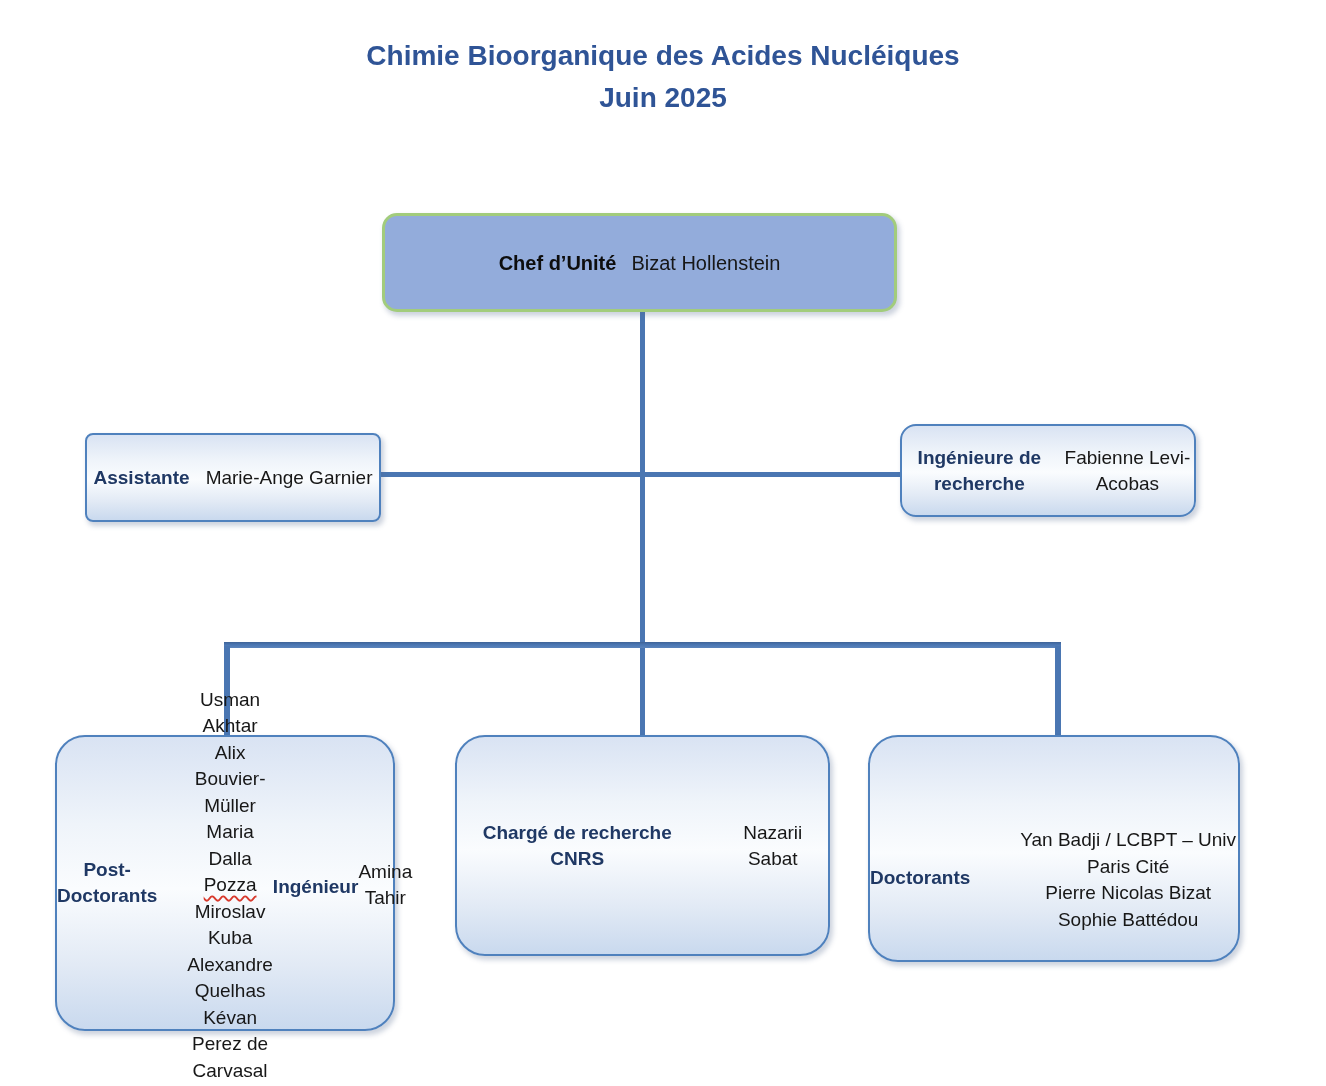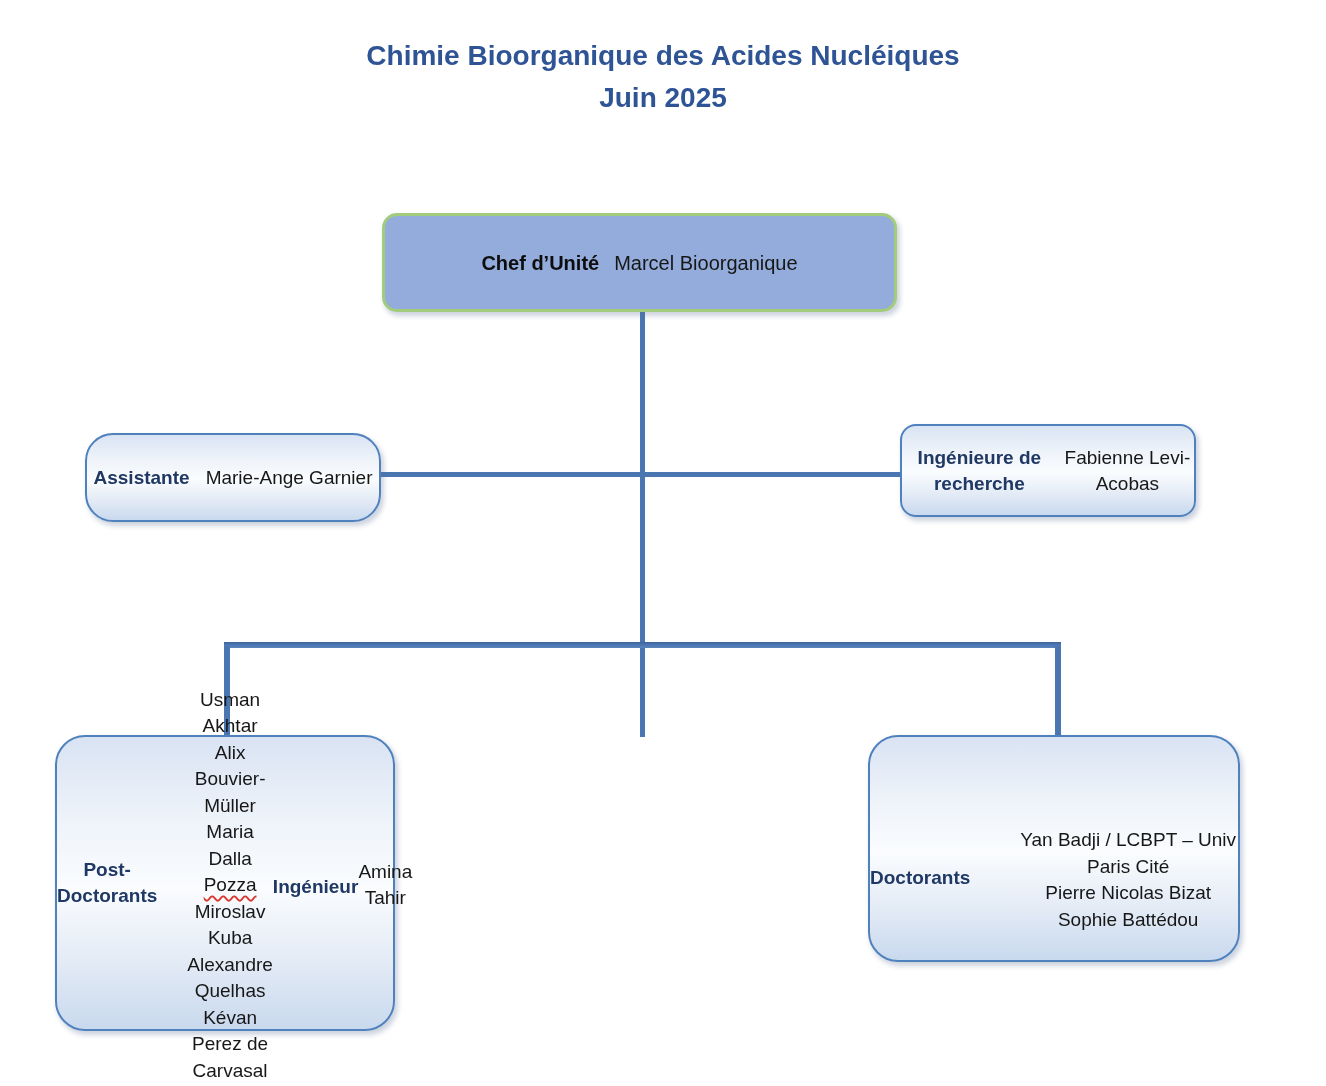--- a/index.html
+++ b/index.html
@@ -47,21 +47,21 @@
     left: 382px; top: 213px; width: 515px; height: 99px;
     background: #93ACDB;
     border: 3px solid #A2CC7C;
     border-radius: 15px;
     gap: 15px;
   }
   .grad {
     background: linear-gradient(180deg, #D9E3F3 0%, #EFF4FA 30%, #FAFCFE 52%, #E2EAF5 78%, #C9D9EE 100%);
     border: 2px solid #4F81BD;
   }
-  .node-assistante { left: 85px;  top: 433px; width: 296px; height: 89px; border-radius: 28px; gap: 16px; }
+  .node-assistante { left: 85px;  top: 433px; width: 296px; height: 89px; border-radius: 8px; gap: 16px; }
   .node-ingenieure { left: 900px; top: 424px; width: 296px; height: 93px; border-radius: 16px; gap: 4px; }
   .node-postdocs   { left: 55px;  top: 735px; width: 340px; height: 296px; border-radius: 30px;
                      justify-content: flex-start; }
   .node-charge     { left: 455px; top: 735px; width: 375px; height: 221px; border-radius: 30px; gap: 20px; }
   .node-doctorants { left: 868px; top: 735px; width: 372px; height: 227px; border-radius: 30px;
                      justify-content: flex-start; padding-top: 58px; gap: 18px; }
 
   
   .role {
     font-weight: 700;
@@ -99,21 +99,21 @@
   </div>
 
   <div class="connector v-center"></div>
   <div class="connector h-mid"></div>
   <div class="connector h-bar"></div>
   <div class="connector v-left"></div>
   <div class="connector v-right"></div>
 
   <div class="node node-chef">
     <div class="role role-chef">Chef d’Unité</div>
-    <div class="person person-chef">Marcel Bioorganique</div>
+    <div class="person person-chef">Bizat Hollenstein</div>
   </div>
 
   <div class="node grad node-assistante">
     <div class="role">Assistante</div>
     <div class="person">Marie-Ange Garnier</div>
   </div>
 
   <div class="node grad node-ingenieure">
     <div class="role">Ingénieure de recherche</div>
     <div class="person">Fabienne Levi-Acobas</div>
@@ -126,20 +126,24 @@
       <div class="person">Alix Bouvier-Müller</div>
       <div class="person"><span>Maria Dalla</span> <span class="squiggle">Pozza</span></div>
       <div class="person">Miroslav Kuba</div>
       <div class="person">Alexandre Quelhas</div>
       <div class="person">Kévan Perez de Carvasal</div>
     </div>
     <div class="role subrole">Ingénieur</div>
     <div class="person subperson">Amina Tahir</div>
   </div>
 
+  <div class="node grad node-charge">
+    <div class="role">Chargé de recherche CNRS</div>
+    <div class="person">Nazarii Sabat</div>
+  </div>
 
   <div class="node grad node-doctorants">
     <div class="role">Doctorants</div>
     <div class="member-list">
       <div class="person">Yan Badji / LCBPT – Univ Paris Cité</div>
       <div class="person">Pierre Nicolas Bizat</div>
       <div class="person">Sophie Battédou</div>
     </div>
   </div>
 

